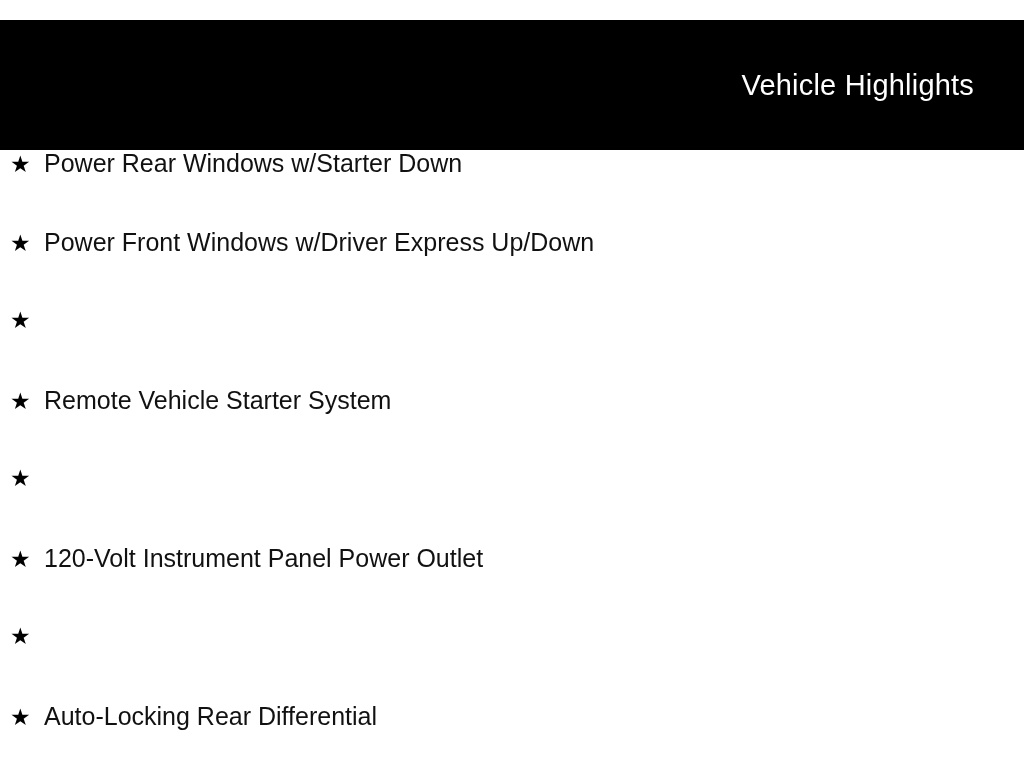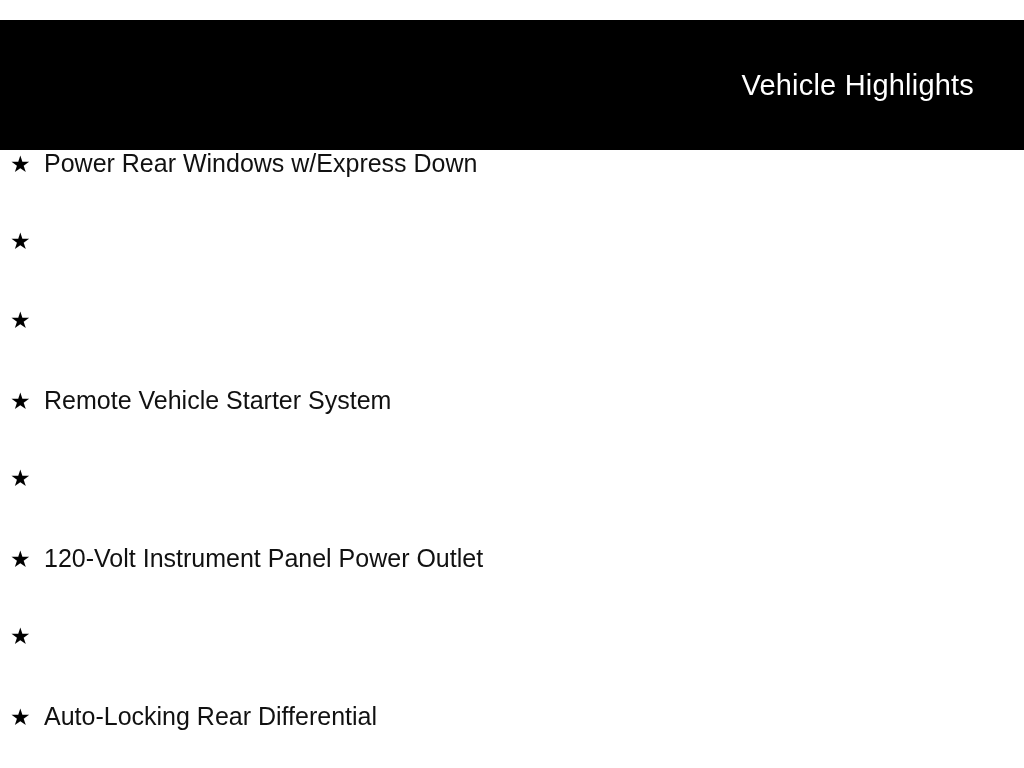--- a/index.html
+++ b/index.html
@@ -75,25 +75,26 @@
 <div class="page">
 
   <div class="header-bar">
     <div class="header-title">Vehicle Highlights</div>
   </div>
 
   <div class="highlights-list">
 
     <div class="highlight-item">
       <span class="star-icon">★</span>
-      <span class="highlight-label">Power Rear Windows w/Express Down</span>
+      <span class="highlight-label">Power Rear Windows w/Starter Down</span>
     </div>
 
     <div class="highlight-item">
       <span class="star-icon">★</span>
+      <span class="highlight-label">Power Front Windows w/Driver Express Up/Down</span>
     </div>
 
     <div class="highlight-item">
       <span class="star-icon">★</span>
     </div>
 
     <div class="highlight-item">
       <span class="star-icon">★</span>
       <span class="highlight-label">Remote Vehicle Starter System</span>
     </div>

